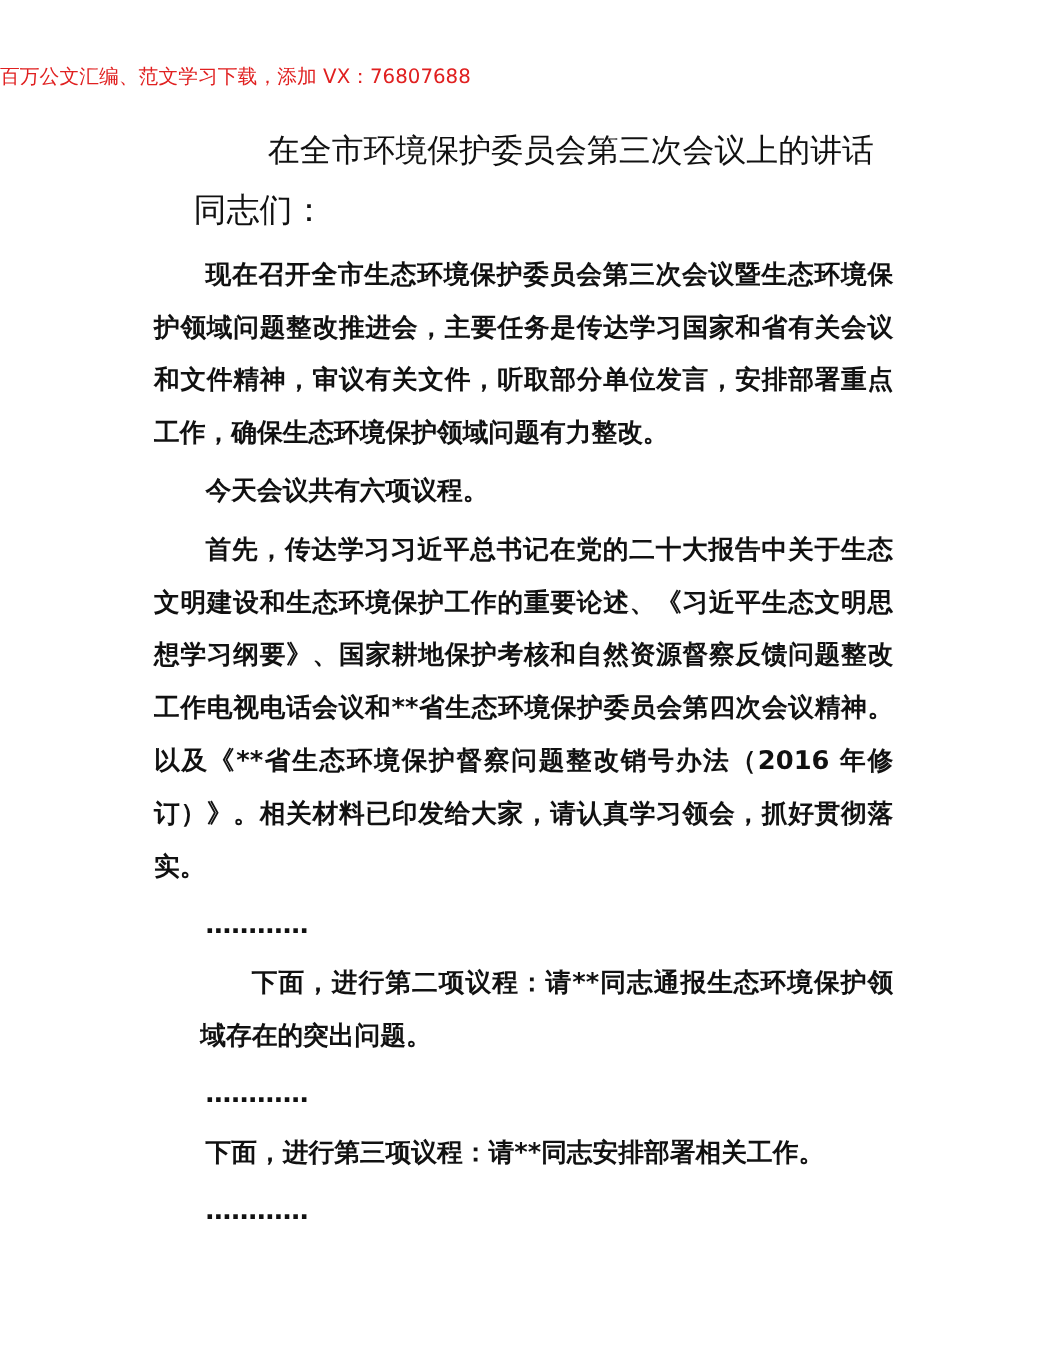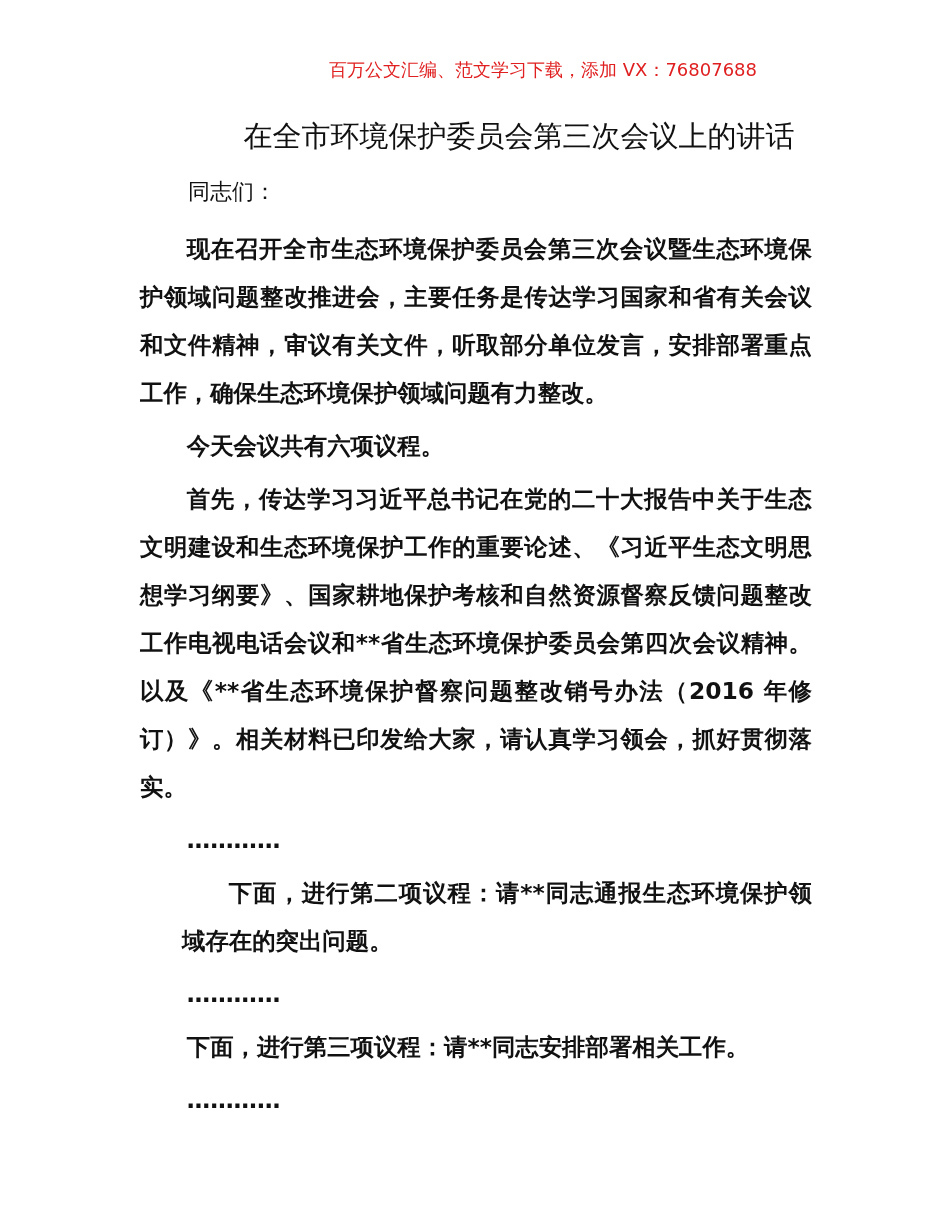--- a/index.html
+++ b/index.html
@@ -21,21 +21,21 @@
       top: 0;
       width: 950px;
       height: 1230px;
       background: #ffffff;
     }
     .header-banner {
       position: absolute;
       top: 57px;
       left: 0;
       width: 757px;
-      text-align: right;
+      text-align: left;
       font-size: 18px;
       line-height: 26px;
       color: #e02020;
       letter-spacing: 0px;
     }
     .doc-title {
       position: absolute;
       top: 114px;
       left: 0;
       width: 950px;
@@ -55,23 +55,23 @@
       text-align: justify;
       font-weight: bold;
     }
     .para {
       margin: 0;
       padding: 0;
       text-indent: 2em;
     }
     .salutation {
       position: absolute;
-      left: 188px;
+      left: 176px;
       top: 168px;
-      font-size: 22px;
+      font-size: 30px;
       line-height: 48px;
     }
     .ellipsis {
       letter-spacing: 0px;
     }
   </style>
 </head>
 <body>
 
 <div class="page">

